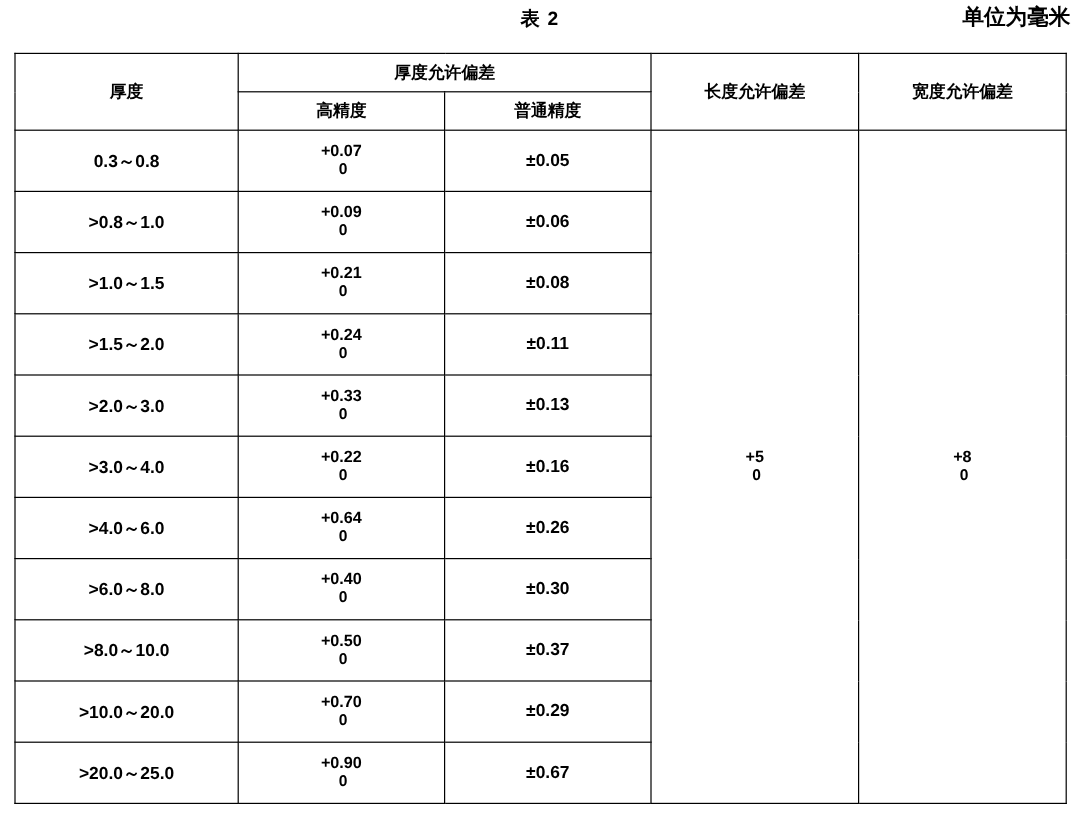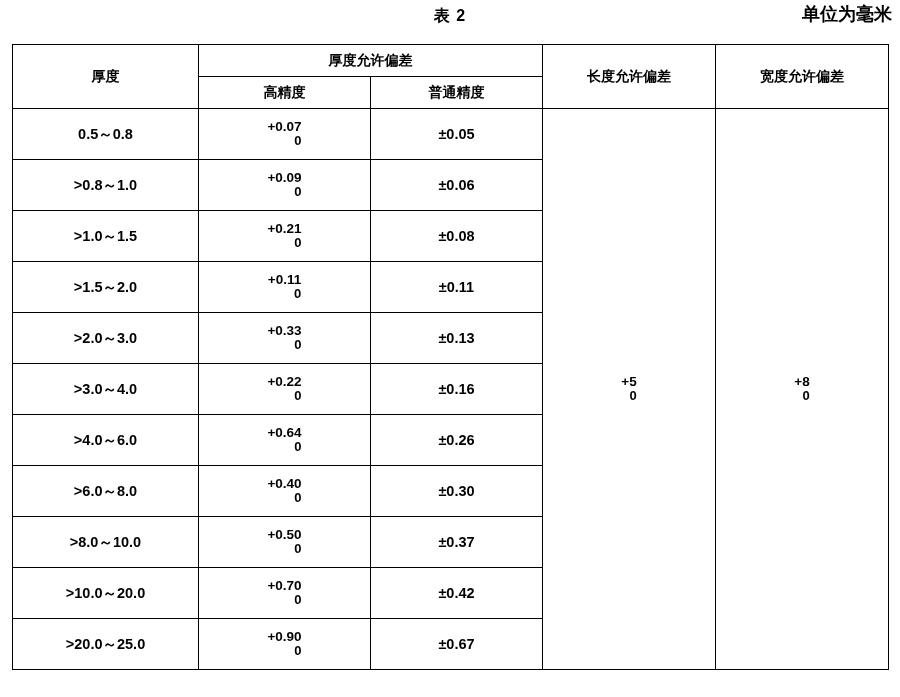--- a/index.html
+++ b/index.html
@@ -69,21 +69,21 @@
   }
   .col-thick { width: 186px; }
   .col-high  { width: 172px; }
   .col-norm  { width: 172px; }
   .col-width { width: 173px; }
   .col-len   { width: 173px; }
 
   .tol {
     display: inline-block;
     line-height: 1.05;
-    text-align: right;
+    text-align: center;
     position: relative;
   }
   .tol .plus {
     display: block;
     font-size: 13.5px;
     white-space: nowrap;
   }
   .tol .zero {
     display: block;
     font-size: 13px;
@@ -121,21 +121,21 @@
         <th rowspan="2">长度允许偏差</th>
         <th rowspan="2">宽度允许偏差</th>
       </tr>
       <tr>
         <th>高精度</th>
         <th>普通精度</th>
       </tr>
     </thead>
     <tbody>
       <tr>
-        <td>0.5～0.8</td>
+        <td>0.3～0.8</td>
         <td>
           <span class="tol">
             <span class="plus">+0.07</span>
             <span class="zero">0</span>
           </span>
         </td>
         <td class="sym">±0.05</td>
         <td class="big-cell" rowspan="11">
           <span class="tol">
             <span class="plus">+5</span>
@@ -169,21 +169,21 @@
             <span class="zero">0</span>
           </span>
         </td>
         <td class="sym">±0.08</td>
       </tr>
 
       <tr>
         <td>&gt;1.5～2.0</td>
         <td>
           <span class="tol">
-            <span class="plus">+0.11</span>
+            <span class="plus">+0.24</span>
             <span class="zero">0</span>
           </span>
         </td>
         <td class="sym">±0.11</td>
       </tr>
 
       <tr>
         <td>&gt;2.0～3.0</td>
         <td>
           <span class="tol">
@@ -239,21 +239,21 @@
       </tr>
 
       <tr>
         <td>&gt;10.0～20.0</td>
         <td>
           <span class="tol">
             <span class="plus">+0.70</span>
             <span class="zero">0</span>
           </span>
         </td>
-        <td class="sym">±0.42</td>
+        <td class="sym">±0.29</td>
       </tr>
 
       <tr>
         <td>&gt;20.0～25.0</td>
         <td>
           <span class="tol">
             <span class="plus">+0.90</span>
             <span class="zero">0</span>
           </span>
         </td>

